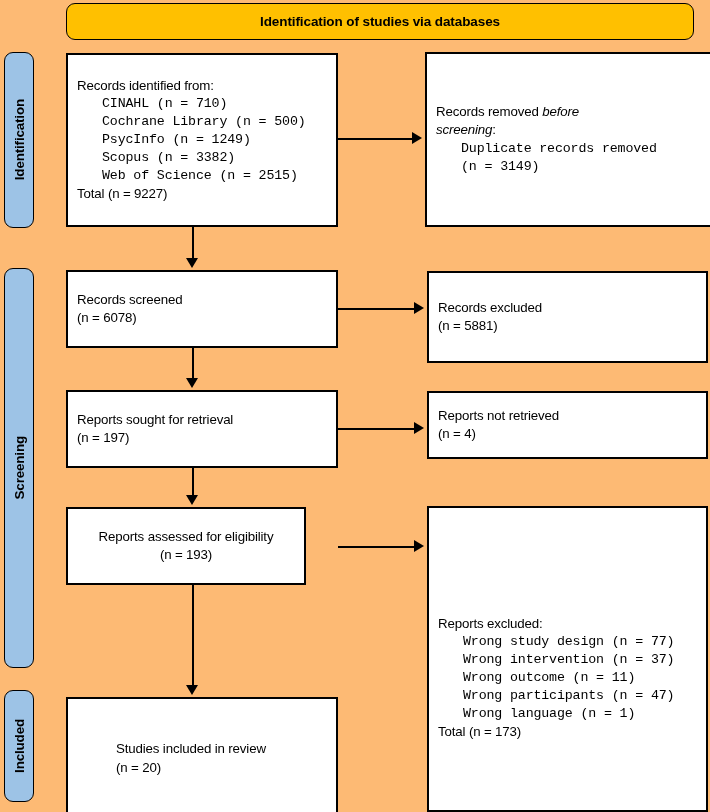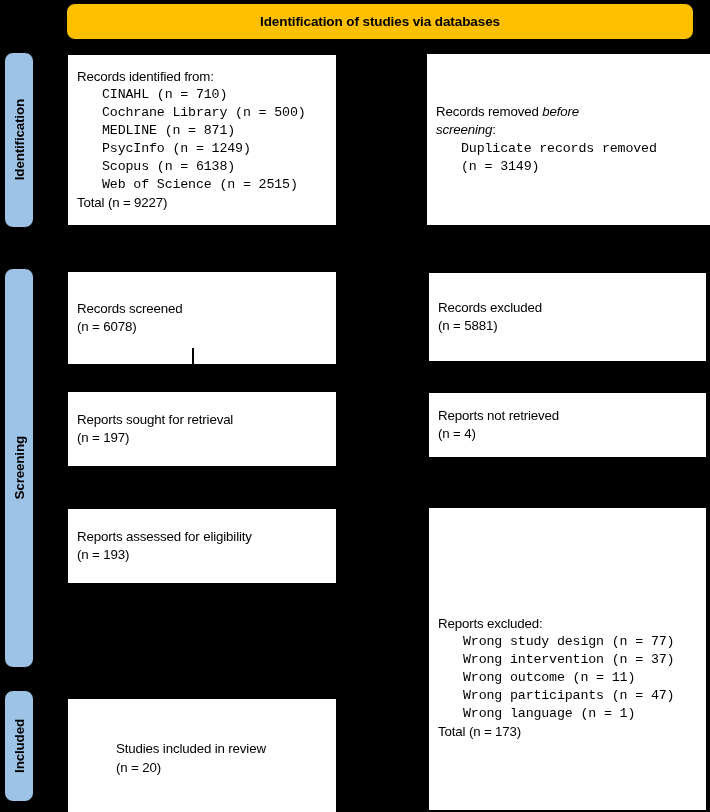--- a/index.html
+++ b/index.html
@@ -8,21 +8,21 @@
     background: #ffffff;
   }
   body {
     font-family: "Liberation Sans", sans-serif;
     color: #000000;
   }
   #diagram {
     position: relative;
     width: 710px;
     height: 812px;
-    background: #000000;
+    background: #fdba74;
     overflow: hidden;
   }
 
   
   .banner {
     position: absolute;
     box-sizing: border-box;
     background: #FFC000;
     border: 1.6px solid #000000;
     border-radius: 9px;
@@ -126,55 +126,54 @@
     <span>Screening</span>
   </div>
   <div class="stagebar" style="left:4px; top:690px; width:30px; height:112px;">
     <span>Included</span>
   </div>
 
   <div class="pbox" style="left:66px; top:53px; width:272px; height:174px;">
     <div class="line">Records identified from:</div>
     <div class="line ind">CINAHL (n = 710)</div>
     <div class="line ind">Cochrane Library (n = 500)</div>
-    <div class="line ind">MEDLINE (n = 871)</div>
     <div class="line ind">PsycInfo (n = 1249)</div>
-    <div class="line ind">Scopus (n = 6138)</div>
+    <div class="line ind">Scopus (n = 3382)</div>
     <div class="line ind">Web of Science (n = 2515)</div>
     <div class="line">Total (n = 9227)</div>
   </div>
 
   <div class="pbox" style="left:425px; top:52px; width:340px; height:175px;">
     <div class="line"><span>Records removed </span><em>before</em></div>
     <div class="line"><em>screening</em><span>:</span></div>
     <div class="line ind">Duplicate records removed</div>
     <div class="line ind">(n = 3149)</div>
   </div>
 
-  <div class="pbox" style="left:66px; top:270px; width:272px; height:96px;">
+  <div class="pbox" style="left:66px; top:270px; width:272px; height:78px;">
     <div class="line">Records screened</div>
     <div class="line">(n = 6078)</div>
   </div>
 
   <div class="pbox" style="left:427px; top:271px; width:281px; height:92px;">
     <div class="line">Records excluded</div>
     <div class="line">(n = 5881)</div>
   </div>
 
   <div class="pbox" style="left:66px; top:390px; width:272px; height:78px;">
     <div class="line">Reports sought for retrieval</div>
     <div class="line">(n = 197)</div>
   </div>
 
   <div class="pbox" style="left:427px; top:391px; width:281px; height:68px;">
     <div class="line">Reports not retrieved</div>
     <div class="line">(n = 4)</div>
   </div>
 
-  <div class="pbox" style="left:66px; top:507px; width:272px; height:78px;">
+  <div class="pbox" style="left:66px; top:507px; width:240px; height:78px;align-items:center;">
     <div class="line">Reports assessed for eligibility</div>
     <div class="line">(n = 193)</div>
   </div>
 
   <div class="pbox top-align" style="left:427px; top:506px; width:281px; height:306px; padding-top:107px;">
     <div class="line">Reports excluded:</div>
     <div class="line ind">Wrong study design (n = 77)</div>
     <div class="line ind">Wrong intervention (n = 37)</div>
     <div class="line ind">Wrong outcome (n = 11)</div>
     <div class="line ind">Wrong participants (n = 47)</div>

